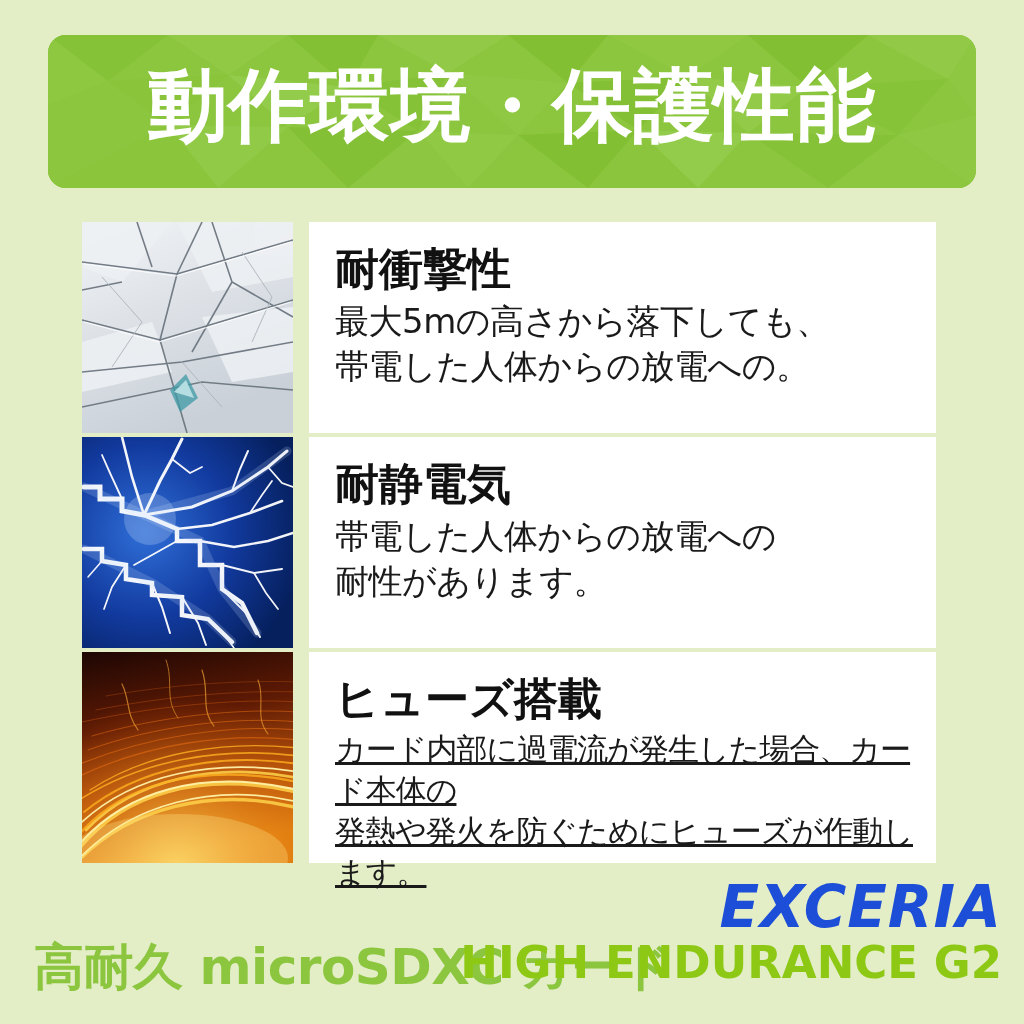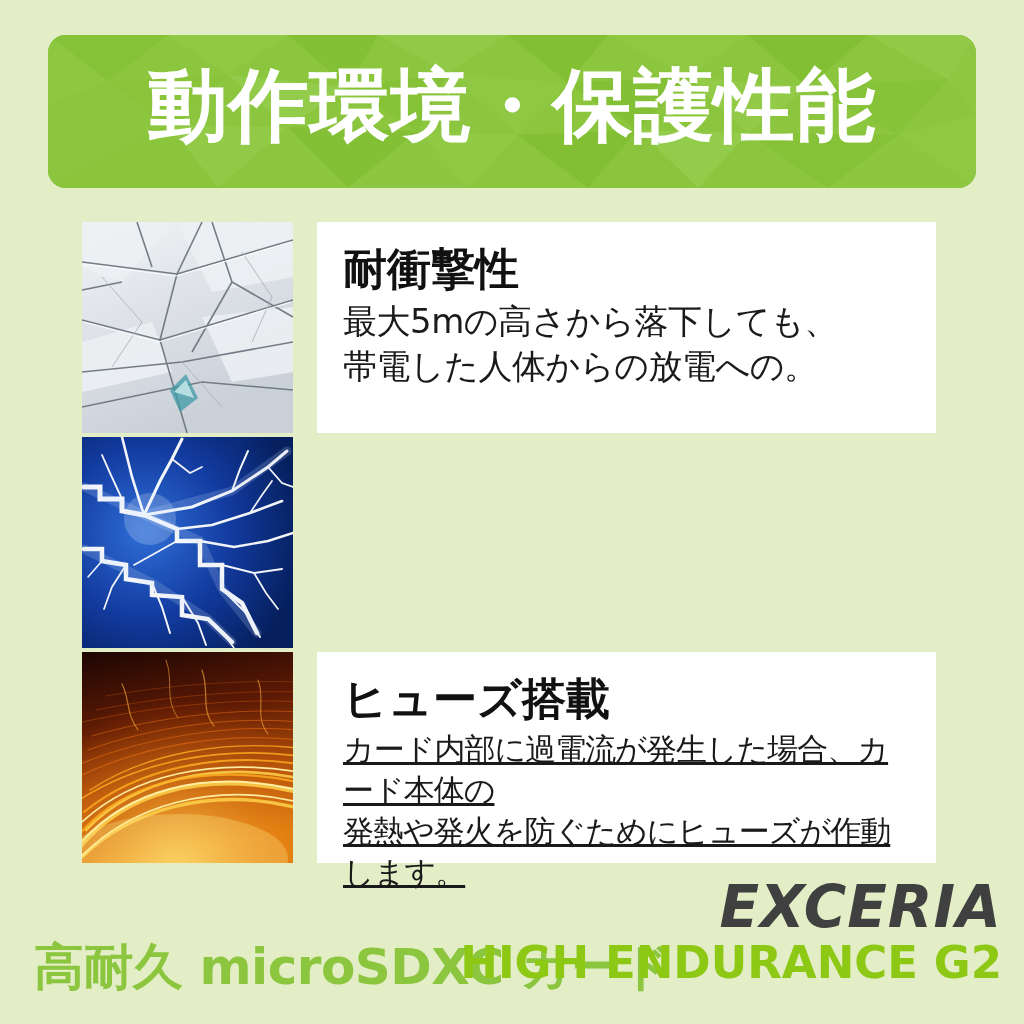--- a/index.html
+++ b/index.html
@@ -71,21 +71,21 @@
     background: #222;
   }
   .thumb svg {
     display: block;
     width: 100%;
     height: 100%;
   }
   .panel {
     flex: 1 1 auto;
     background: #ffffff;
-    margin-left: 24px;
+    margin-left: 16px;
     padding: 22px 20px 12px 26px;
     box-sizing: border-box;
     display: flex;
     flex-direction: column;
     justify-content: flex-start;
   }
   .panel-title {
     font-size: 44px;
     font-weight: bold;
     color: #111111;
@@ -129,21 +129,21 @@
   .footer-brand {
     position: absolute;
     right: 22px;
     top: 2px;
     text-align: right;
   }
   .brand-main {
     font-size: 58px;
     font-weight: bold;
     font-style: italic;
-    color: #404040;
+    color: #1d4ed8;
     line-height: 1.02;
     letter-spacing: 1px;
     white-space: nowrap;
   }
   .brand-sub {
     font-size: 45px;
     font-weight: bold;
     color: #8dc814;
     line-height: 1.05;
     letter-spacing: 0px;
@@ -280,20 +280,25 @@
           <path d="M126,182 L144,200 L152,211" stroke-width="1.6"></path>
         </g>
         <g stroke="#cfe2ff" fill="none" stroke-width="9" opacity="0.18" stroke-linecap="round">
           <path d="M2,50 L62,78 L118,104 L140,152 L175,196"></path>
           <path d="M2,112 L70,146 L126,182 L150,205"></path>
           <path d="M62,78 L150,54 L205,14"></path>
         </g>
         <circle cx="68" cy="82" r="26" fill="#e8f1ff" opacity="0.22"></circle>
       </svg>
     </div>
+    <div class="panel">
+      <h2 class="panel-title">耐静電気</h2>
+      <p class="panel-body">帯電した人体からの放電への
+耐性があります。</p>
+    </div>
   </div>
 
   <div class="feature-row">
     <div class="thumb">
       <svg viewBox="0 0 211 211" preserveAspectRatio="none">
         <defs>
           <linearGradient id="fireBg" x1="0" y1="0" x2="0.2" y2="1">
             <stop offset="0%" stop-color="#1d0603"></stop>
             <stop offset="38%" stop-color="#5e1a04"></stop>
             <stop offset="68%" stop-color="#a9490a"></stop>

